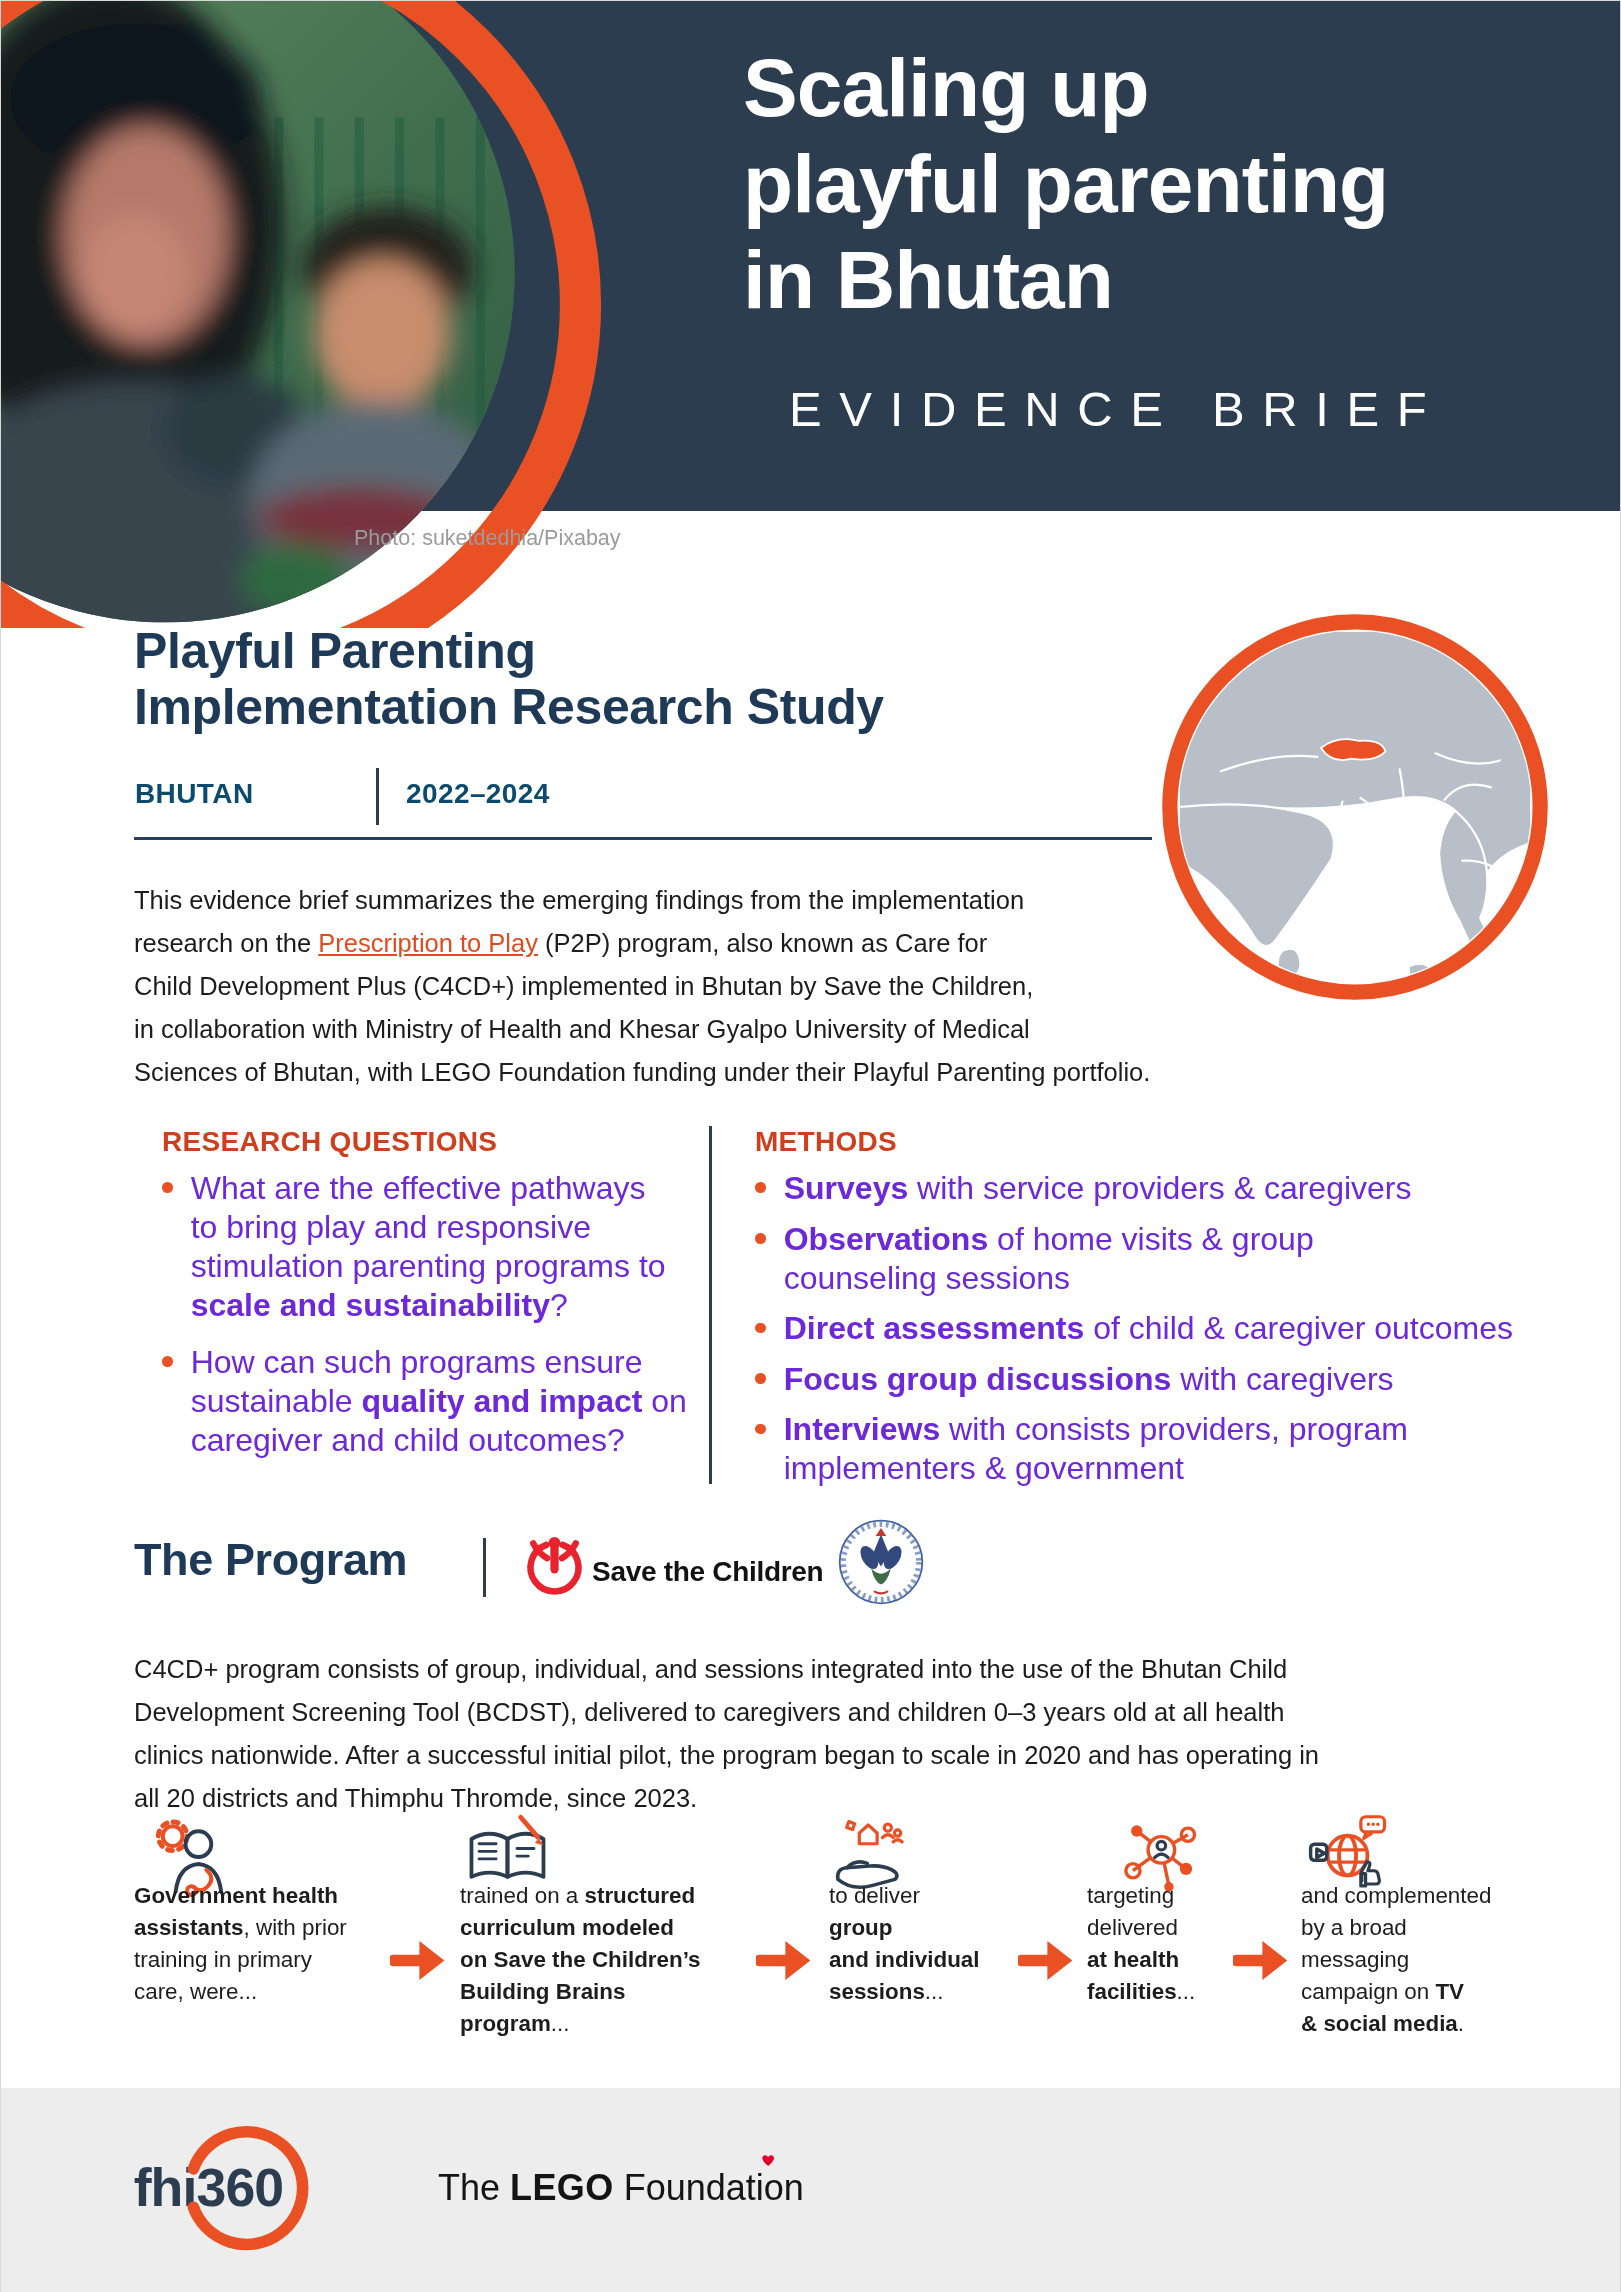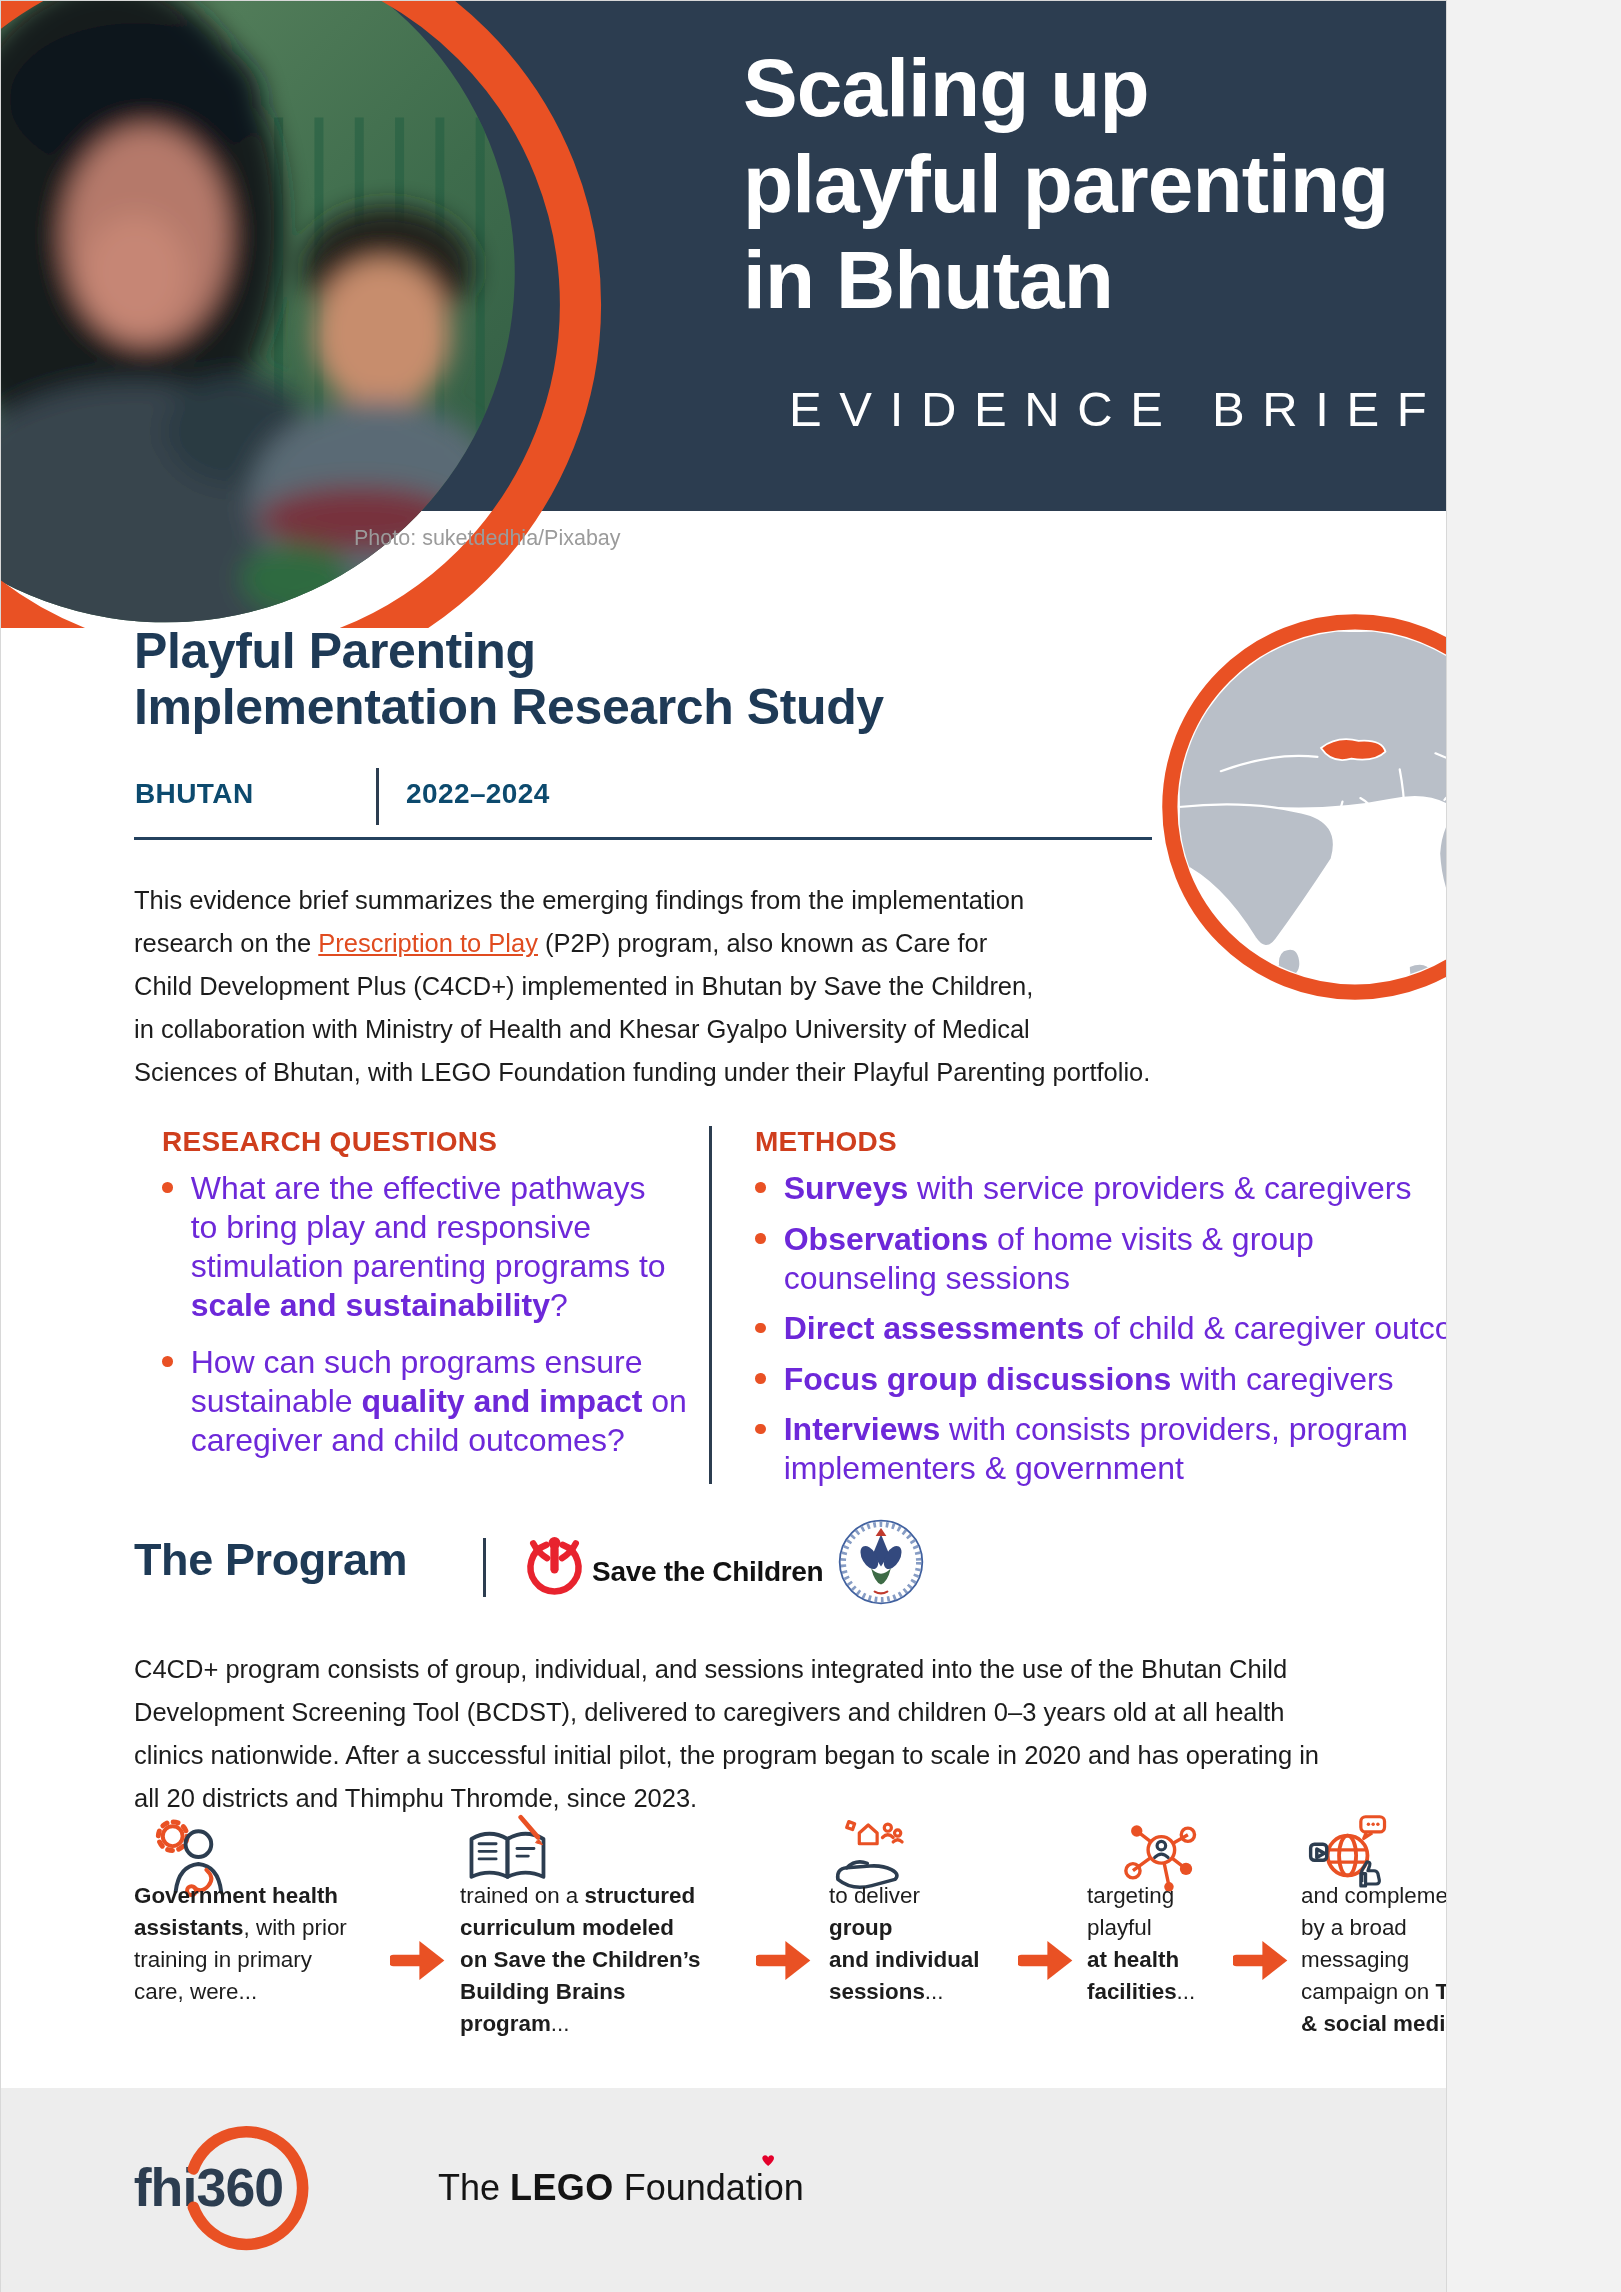--- a/index.html
+++ b/index.html
@@ -1,17 +1,17 @@
 <!DOCTYPE html>
 <html style="font-size:14.3px"><head>
 <meta charset="utf-8">
 <style>
   html,body{margin:0;padding:0;background:#f2f2f2;}
   .page{
-    position:relative;width:1447px;height:2293px;background:#ffffff;
+    position:relative;width:1621px;height:2293px;background:#ffffff;
     font-family:"Liberation Sans","DejaVu Sans",sans-serif;
     border:0.9px solid #d8d8d8;box-sizing:border-box;overflow:hidden;
   }
   .abs{position:absolute;}
   .line{white-space:nowrap;}
   .b{font-weight:700;}
 
   
   .header{position:absolute;left:0;top:0;width:100%;height:510px;background:#2c3d50;}
   .hero-title{position:absolute;left:742px;top:39px;color:#fff;font-size:82px;font-weight:700;line-height:96px;letter-spacing:-0.9px;}
@@ -357,21 +357,21 @@
 
   <div class="step-text" style="left:828px;top:1879px">
     <div class="line"><span>to deliver</span></div>
     <div class="line"><span class="b">group</span></div>
     <div class="line"><span class="b">and individual</span></div>
     <div class="line"><span class="b">sessions</span><span>...</span></div>
   </div>
 
   <div class="step-text" style="left:1086px;top:1879px">
     <div class="line"><span>targeting</span></div>
-    <div class="line"><span>playful</span></div>
+    <div class="line"><span>delivered</span></div>
     <div class="line"><span class="b">at health</span></div>
     <div class="line"><span class="b">facilities</span><span>...</span></div>
   </div>
 
   <div class="step-text" style="left:1300px;top:1879px">
     <div class="line"><span>and complemented</span></div>
     <div class="line"><span>by a broad</span></div>
     <div class="line"><span>messaging</span></div>
     <div class="line"><span>campaign on </span><span class="b">TV</span></div>
     <div class="line"><span class="b">&amp; social media</span><span>.</span></div>

